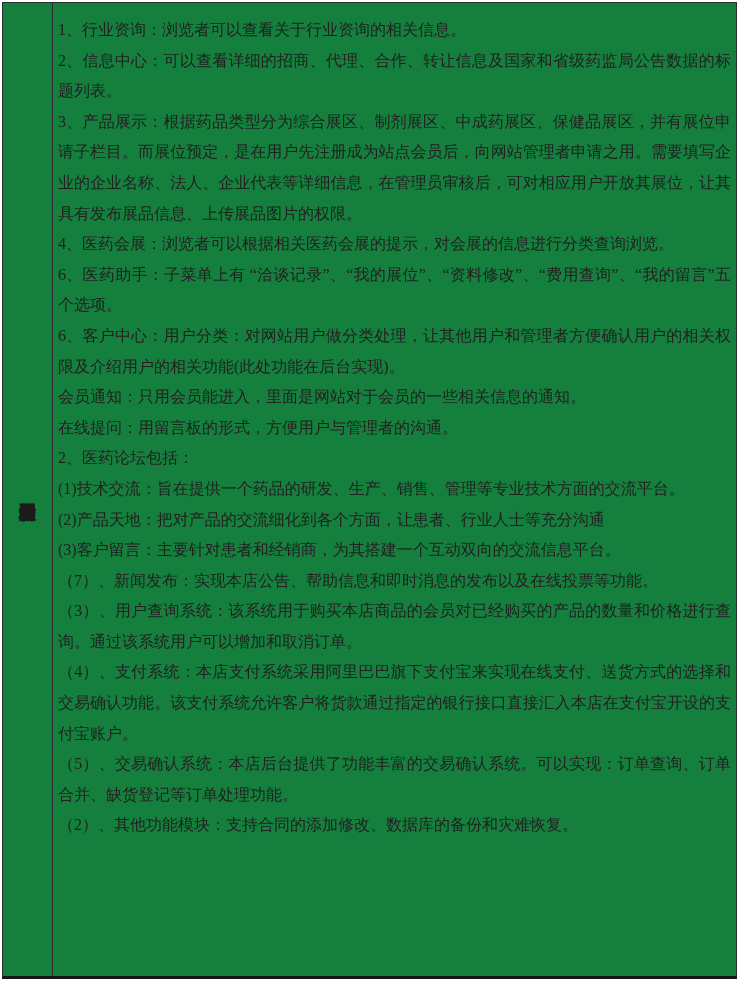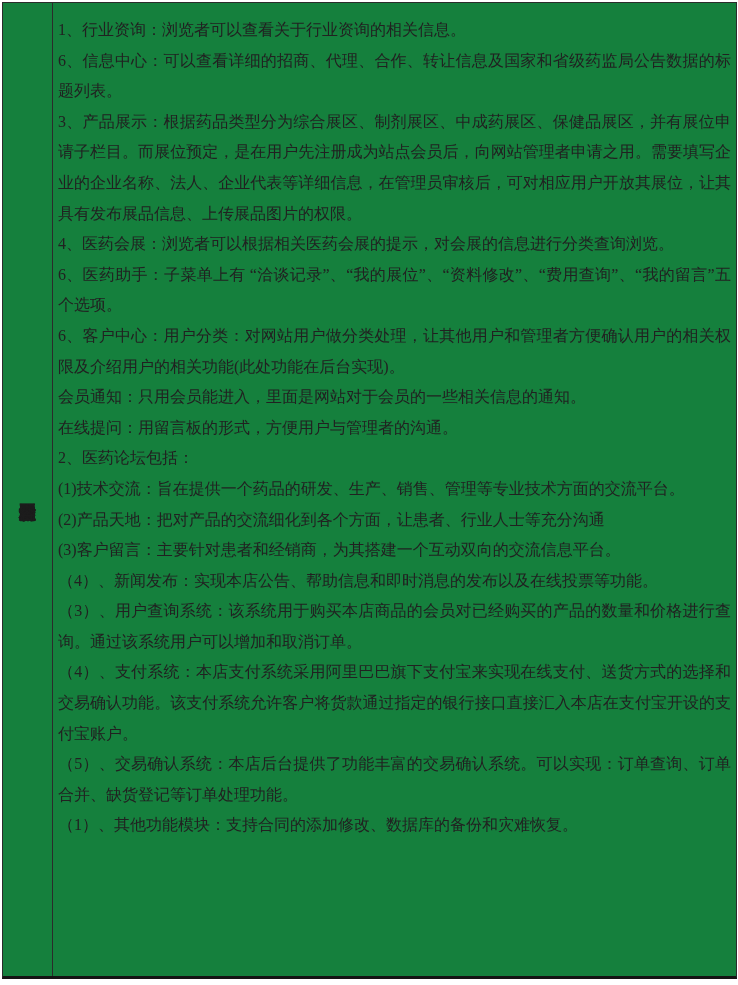--- a/index.html
+++ b/index.html
@@ -64,32 +64,32 @@
 <body>
 
 <div class="page">
   <div class="doc-table">
     <div class="header-cell">
       <div class="vertical-label">网站的栏目设置和主要内容</div>
     </div>
     <div class="content-cell">
       <div class="paragraphs">
           <p>1、行业资询：浏览者可以查看关于行业资询的相关信息。</p>
-          <p>6、信息中心：可以查看详细的招商、代理、合作、转让信息及国家和省级药监局公告数据的标题列表。</p>
+          <p>2、信息中心：可以查看详细的招商、代理、合作、转让信息及国家和省级药监局公告数据的标题列表。</p>
           <p>3、产品展示：根据药品类型分为综合展区、制剂展区、中成药展区、保健品展区，并有展位申请子栏目。而展位预定，是在用户先注册成为站点会员后，向网站管理者申请之用。需要填写企业的企业名称、法人、企业代表等详细信息，在管理员审核后，可对相应用户开放其展位，让其具有发布展品信息、上传展品图片的权限。</p>
           <p>4、医药会展：浏览者可以根据相关医药会展的提示，对会展的信息进行分类查询浏览。</p>
           <p>6、医药助手：子菜单上有 “洽谈记录”、“我的展位”、“资料修改”、“费用查询”、“我的留言”五个选项。</p>
           <p>6、客户中心：用户分类：对网站用户做分类处理，让其他用户和管理者方便确认用户的相关权限及介绍用户的相关功能(此处功能在后台实现)。</p>
           <p>会员通知：只用会员能进入，里面是网站对于会员的一些相关信息的通知。</p>
           <p>在线提问：用留言板的形式，方便用户与管理者的沟通。</p>
           <p>2、医药论坛包括：</p>
           <p>(1)技术交流：旨在提供一个药品的研发、生产、销售、管理等专业技术方面的交流平台。</p>
           <p>(2)产品天地：把对产品的交流细化到各个方面，让患者、行业人士等充分沟通</p>
           <p>(3)客户留言：主要针对患者和经销商，为其搭建一个互动双向的交流信息平台。</p>
-          <p>（4）、新闻发布：实现本店公告、帮助信息和即时消息的发布以及在线投票等功能。</p>
+          <p>（7）、新闻发布：实现本店公告、帮助信息和即时消息的发布以及在线投票等功能。</p>
           <p>（3）、用户查询系统：该系统用于购买本店商品的会员对已经购买的产品的数量和价格进行查询。通过该系统用户可以增加和取消订单。</p>
           <p>（4）、支付系统：本店支付系统采用阿里巴巴旗下支付宝来实现在线支付、送货方式的选择和交易确认功能。该支付系统允许客户将货款通过指定的银行接口直接汇入本店在支付宝开设的支付宝账户。</p>
           <p>（5）、交易确认系统：本店后台提供了功能丰富的交易确认系统。可以实现：订单查询、订单合并、缺货登记等订单处理功能。</p>
-          <p>（1）、其他功能模块：支持合同的添加修改、数据库的备份和灾难恢复。</p>
+          <p>（2）、其他功能模块：支持合同的添加修改、数据库的备份和灾难恢复。</p>
         </div>
     </div>
   </div>
 </div>
 
 </body></html>

